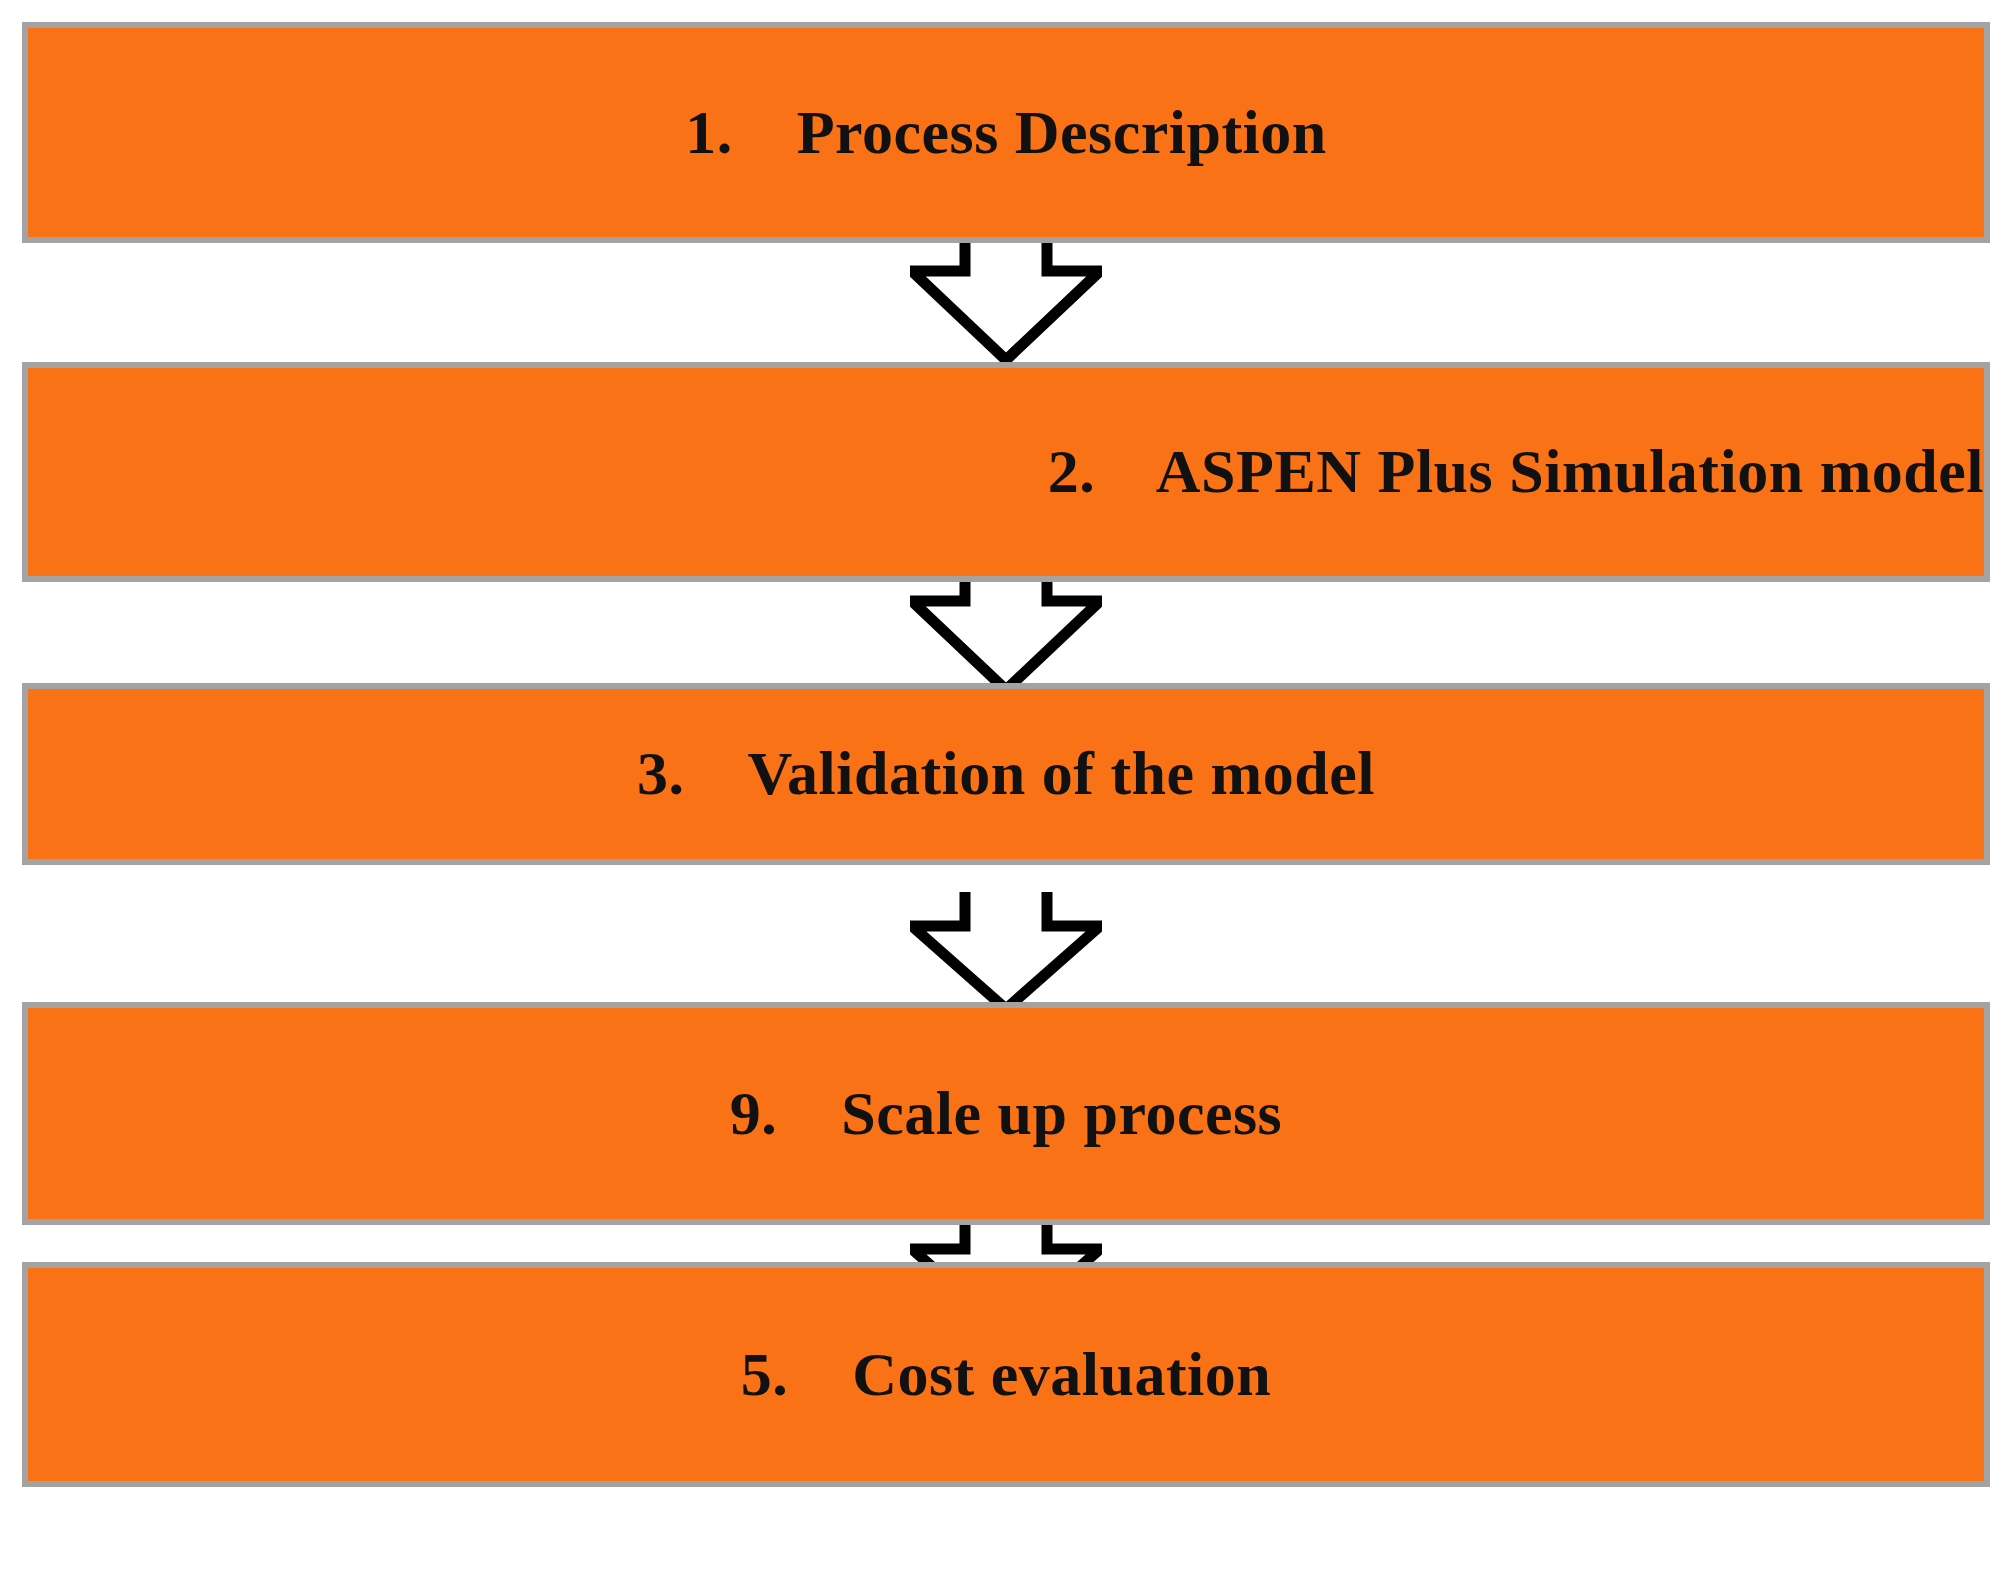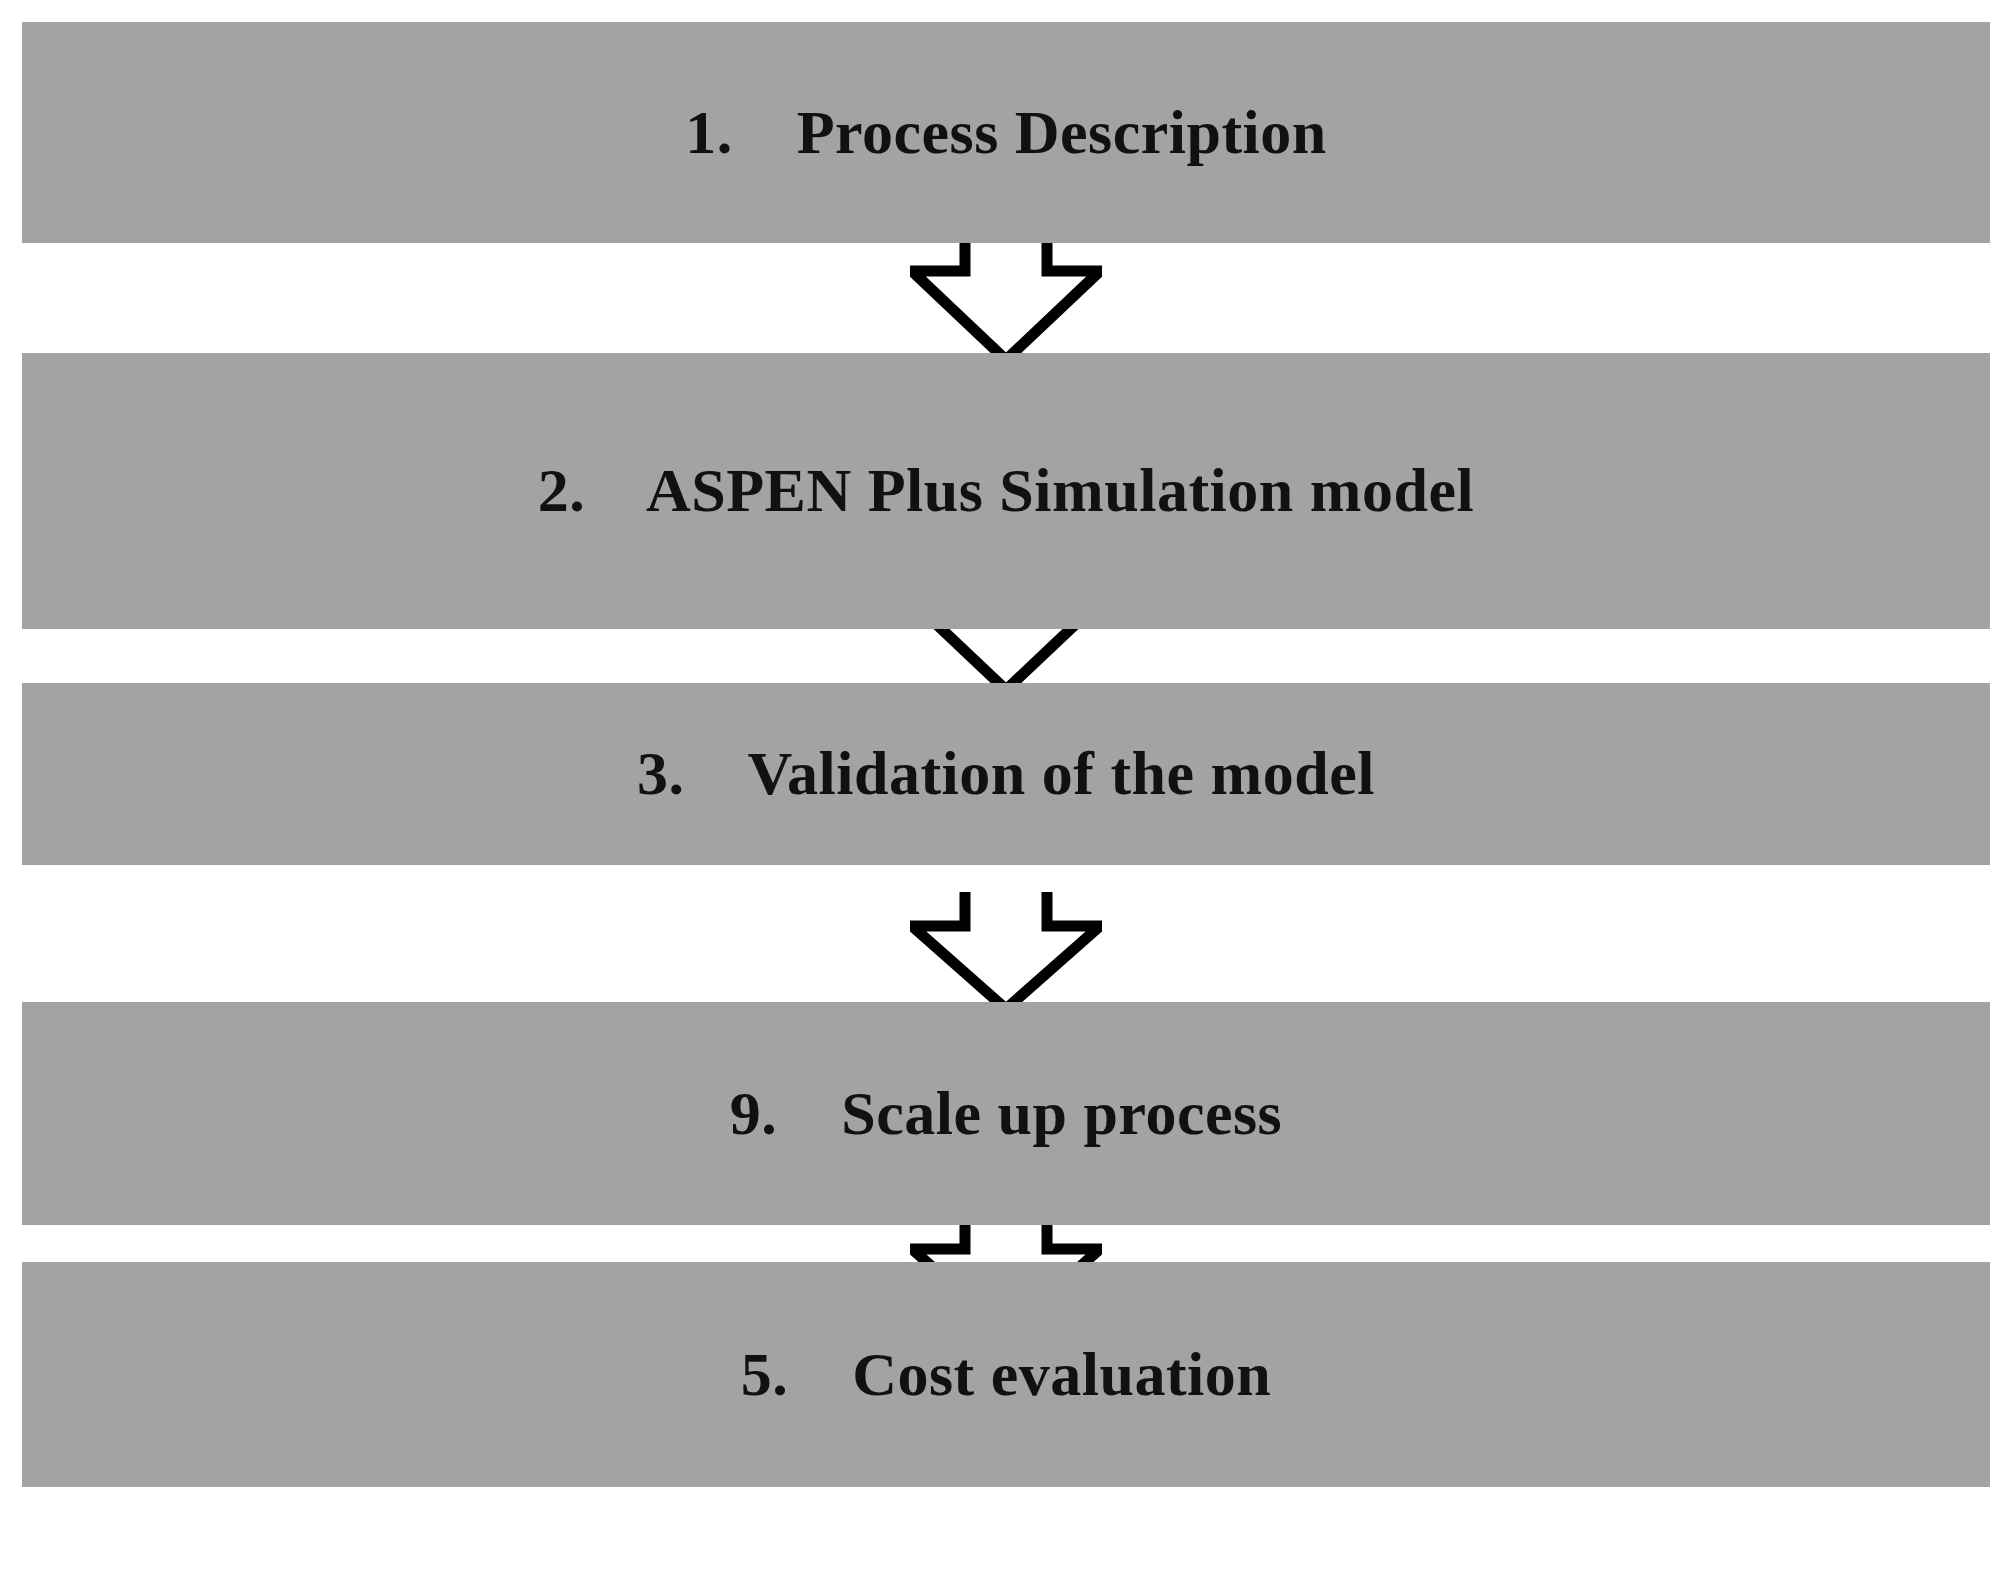--- a/index.html
+++ b/index.html
@@ -14,22 +14,22 @@
     height: 1592px;
     background: #ffffff;
     overflow: hidden;
     font-family: "Liberation Serif", "DejaVu Serif", serif;
   }
   .flow-box {
     position: absolute;
     left: 22px;
     width: 1968px;
     box-sizing: border-box;
-    border: 8px solid #a3a3a3;
-    background: #a3a3a3;
+    border: 6px solid #a3a3a3;
+    background: #f97316;
     display: flex;
     align-items: center;
     justify-content: center;
     z-index: 2;
   }
   .flow-box-label {
     font-family: "Liberation Serif", "DejaVu Serif", serif;
     font-weight: bold;
     font-size: 62px;
     line-height: 1.05;
@@ -54,21 +54,21 @@
   <div class="flow-box" style="top:22px; height:221px;">
     <span class="flow-box-label">1.    Process Description</span>
   </div>
 
   <div class="flow-arrow" style="left:910px; top:233px; width:192px; height:130px;">
     <svg width="192" height="130" viewBox="0 0 192 130">
       <path d="M 55 0 L 55 38 L 2 38 L 96 127 L 190 38 L 137 38 L 137 0" fill="#ffffff" stroke="#000000" stroke-width="11" stroke-linejoin="miter" stroke-miterlimit="6"></path>
     </svg>
   </div>
 
-  <div class="flow-box" style="top:353px; height:276px;">
+  <div class="flow-box" style="top:362px; height:220px;justify-content:flex-end;">
     <span class="flow-box-label">2.    ASPEN Plus Simulation model</span>
   </div>
 
   <div class="flow-arrow" style="left:910px; top:563px; width:192px; height:130px;">
     <svg width="192" height="130" viewBox="0 0 192 130">
       <path d="M 55 0 L 55 38 L 2 38 L 96 127 L 190 38 L 137 38 L 137 0" fill="#ffffff" stroke="#000000" stroke-width="11" stroke-linejoin="miter" stroke-miterlimit="6"></path>
     </svg>
   </div>
 
   <div class="flow-box" style="top:683px; height:182px;">

